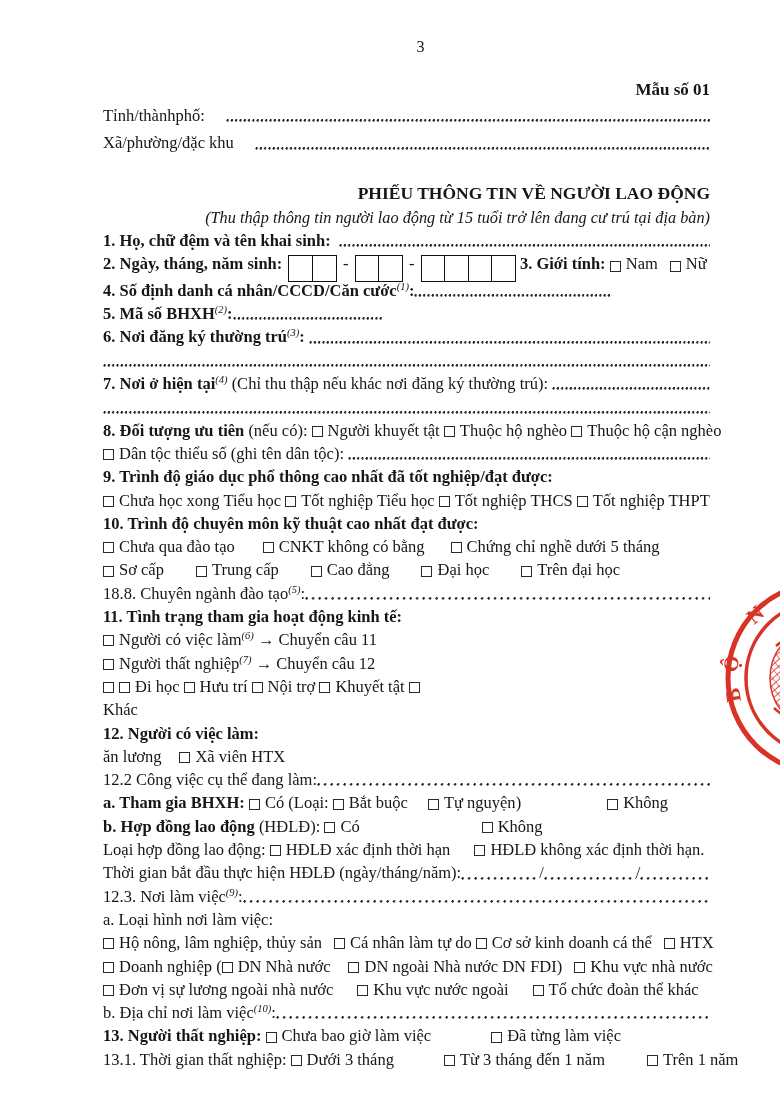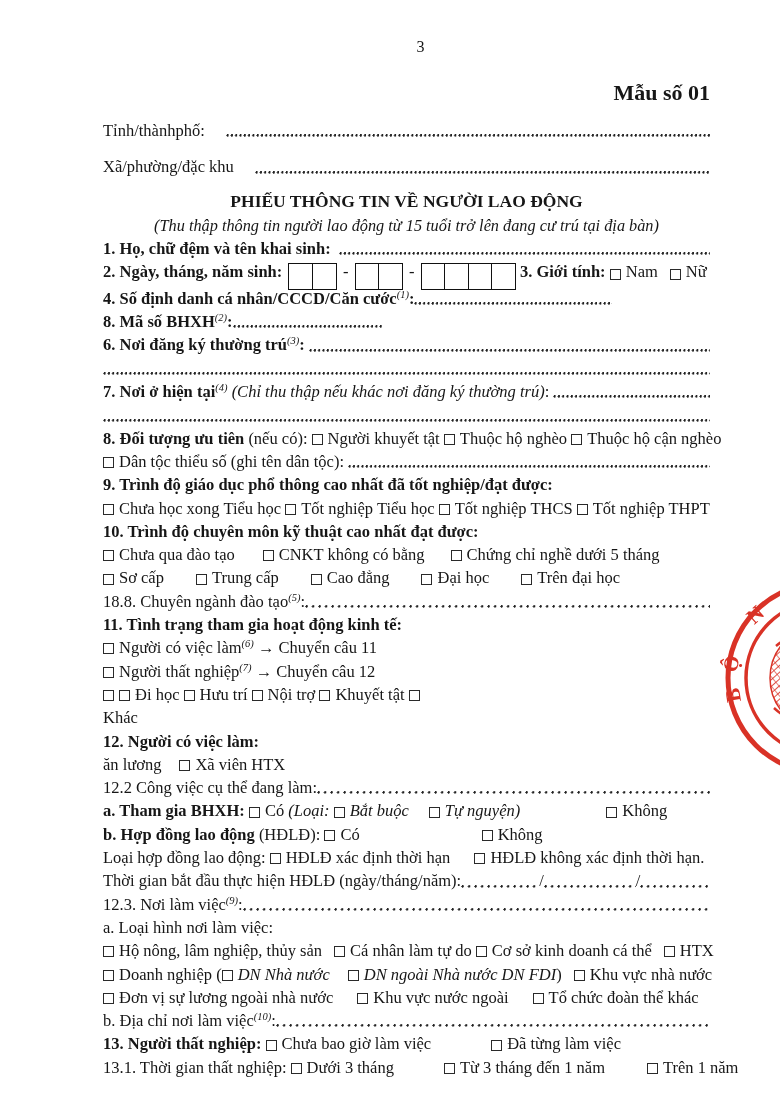--- a/index.html
+++ b/index.html
@@ -8,33 +8,33 @@
     width:780px;height:1103px;
     background:#ffffff;
     overflow:hidden;
     font-family:"Liberation Serif","DejaVu Serif",serif;
     color:#161616;
     font-size:16.5px;
     box-sizing:border-box;
   }
   .content{padding:0 70px 0 103px;}
   .pagenum{padding-top:38px;text-align:center;text-indent:28px;font-size:16px;}
-  .formcode{margin-top:24px;text-align:right;font-weight:bold;font-size:22px;}
-  .titlewrap{margin-top:10px;text-align:center;}
+  .formcode{margin-top:24px;text-align:right;font-weight:bold;font-size:17px;}
+  .titlewrap{margin-top:26px;text-align:right;}
   .title{font-weight:bold;font-size:17.5px;line-height:25px;}
   .subtitle{font-style:italic;font-size:16.3px;line-height:23px;}
   .fline{
     display:flex;align-items:baseline;
     min-height:23.3px;line-height:23.3px;
     white-space:pre;
   }
-  .hline{margin-top:13px;gap:21px;}
+  .hline{margin-top:4px;gap:21px;}
   .t{white-space:pre;}
   .b{font-weight:bold;}
-  .i{font-style:italic;}
+  .i{}
   .sup{font-size:10.5px;font-style:italic;align-self:flex-start;line-height:14px;margin-top:1px;}
   .cb{
     width:9px;height:9px;flex:0 0 9px;
     border:1.2px solid #2a2a2a;
     display:inline-block;align-self:center;
     transform:translateY(1px);
     margin-right:5px;background:#fff;
   }
   .dots{
     display:inline-block;height:5px;flex:0 0 auto;
@@ -66,21 +66,21 @@
 
     <div class="titlewrap">
       <div class="title">PHIẾU THÔNG TIN VỀ NGƯỜI LAO ĐỘNG</div>
       <div class="subtitle">(Thu thập thông tin người lao động từ 15 tuổi trở lên đang cư trú tại địa bàn)</div>
     </div>
 
     <div>
         <div class="fline"><span class="t b">1. Họ, chữ đệm và tên khai sinh:  </span><span class="dots fill"></span></div>
         <div class="fline"><span class="t b">2. Ngày, tháng, năm sinh: </span><span class="boxgrp"><span class="bcell"></span><span class="bcell"></span></span><span class="t"> - </span><span class="boxgrp"><span class="bcell"></span><span class="bcell"></span></span><span class="t"> - </span><span class="boxgrp"><span class="bcell"></span><span class="bcell"></span><span class="bcell"></span><span class="bcell"></span></span><span class="t b" style="margin-left: 2px;">3. Giới tính: </span><span class="cb"></span><span class="t">Nam</span><span class="cb" style="margin-left: 12px;"></span><span class="t">Nữ</span></div>
         <div class="fline"><span class="t b">4. Số định danh cá nhân/CCCD/Căn cước</span><span class="t sup">(1)</span><span class="t b">:</span><span class="dots" style="width: 198px;"></span></div>
-        <div class="fline"><span class="t b">8. Mã số BHXH</span><span class="t sup">(2)</span><span class="t b">:</span><span class="dots" style="width: 150px;"></span></div>
+        <div class="fline"><span class="t b">5. Mã số BHXH</span><span class="t sup">(2)</span><span class="t b">:</span><span class="dots" style="width: 150px;"></span></div>
         <div class="fline"><span class="t b">6. Nơi đăng ký thường trú</span><span class="t sup">(3)</span><span class="t b">: </span><span class="dots fill"></span></div>
         <div class="fline"><span class="dots fill"></span></div>
         <div class="fline"><span class="t b">7. Nơi ở hiện tại</span><span class="t sup">(4)</span><span class="t i"> (Chỉ thu thập nếu khác nơi đăng ký thường trú)</span><span class="t">: </span><span class="dots fill"></span></div>
         <div class="fline"><span class="dots fill"></span></div>
         <div class="fline"><span class="t b">8. Đối tượng ưu tiên</span><span class="t"> (nếu có): </span><span class="cb"></span><span class="t">Người khuyết tật </span><span class="cb"></span><span class="t">Thuộc hộ nghèo </span><span class="cb"></span><span class="t">Thuộc hộ cận nghèo</span></div>
         <div class="fline"><span class="cb"></span><span class="t">Dân tộc thiểu số (ghi tên dân tộc): </span><span class="dots fill"></span></div>
         <div class="fline"><span class="t b">9. Trình độ giáo dục phổ thông cao nhất đã tốt nghiệp/đạt được:</span></div>
         <div class="fline"><span class="cb"></span><span class="t">Chưa học xong Tiểu học </span><span class="cb"></span><span class="t">Tốt nghiệp Tiểu học </span><span class="cb"></span><span class="t">Tốt nghiệp THCS </span><span class="cb"></span><span class="t">Tốt nghiệp THPT</span></div>
         <div class="fline"><span class="t b">10. Trình độ chuyên môn kỹ thuật cao nhất đạt được:</span></div>
         <div class="fline"><span class="cb"></span><span class="t">Chưa qua đào tạo</span><span class="cb" style="margin-left: 28px;"></span><span class="t">CNKT không có bằng</span><span class="cb" style="margin-left: 26px;"></span><span class="t">Chứng chỉ nghề dưới 5 tháng</span></div>

